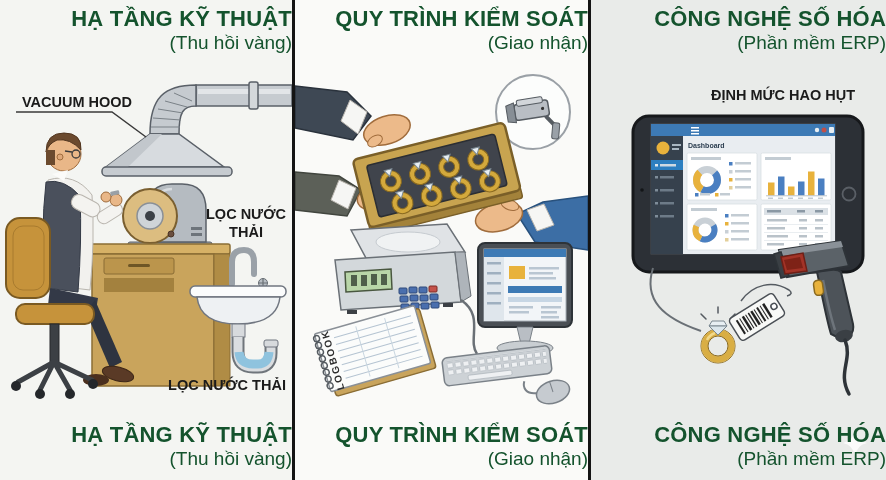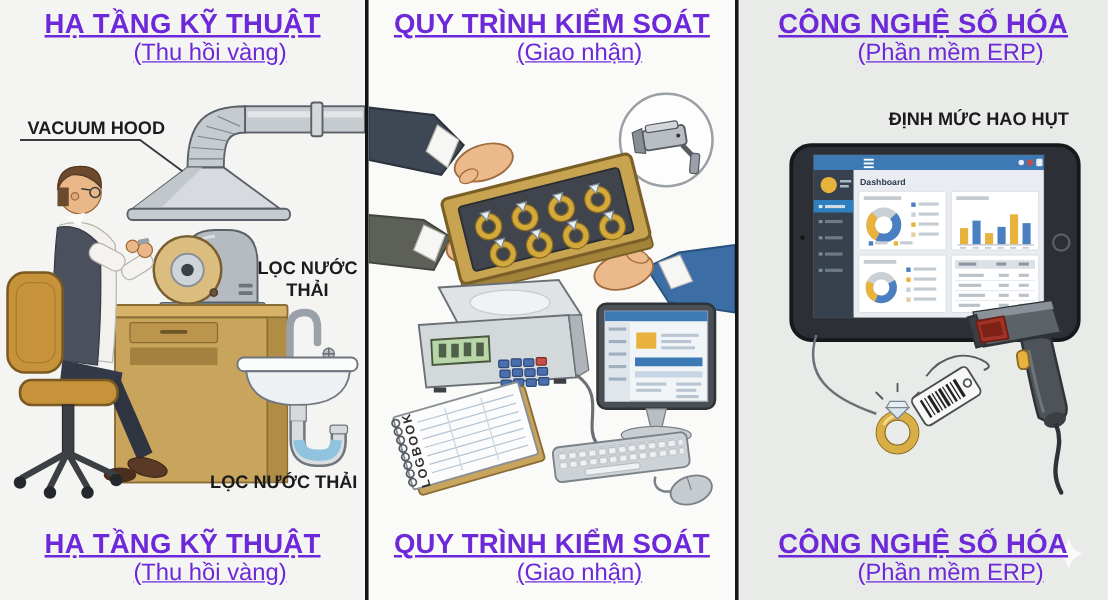--- a/index.html
+++ b/index.html
@@ -5,21 +5,21 @@
   html,body{margin:0;padding:0;}
   body{width:886px;height:480px;overflow:hidden;background:#f4f5f2;
        font-family:"Liberation Sans","DejaVu Sans",sans-serif;}
   #stage{position:relative;width:886px;height:480px;}
   .panel{position:absolute;top:0;height:480px;}
   #panel-1{left:0;width:292px;background:#f4f5f2;}
   #panel-2{left:295px;width:293px;background:#fafaf8;}
   #panel-3{left:591px;width:295px;background:#e9ebe9;}
   .divider{position:absolute;top:0;width:3px;height:480px;background:#141414;}
   #div-1{left:292px;} #div-2{left:588px;}
-  .ph{position:absolute;left:0;width:100%;text-align:center;color:#6d28d9;line-height:1.12;text-decoration:underline;}
+  .ph{position:absolute;left:0;width:100%;text-align:right;color:#14532d;line-height:1.12;}
   .t-top{top:7px;} .t-bot{top:423px;}
   .title{font-size:22px;font-weight:700;letter-spacing:.2px;}
   .sub{font-size:19px;font-weight:400;padding-left:44px;}
   svg{position:absolute;left:0;top:0;}
   .lbl{font:700 14.5px "Liberation Sans","DejaVu Sans",sans-serif;fill:#1b1b1b;}
   .tinytxt{font:700 7px "Liberation Sans","DejaVu Sans",sans-serif;fill:#2c3e50;}
   .logtxt{font:700 10px "Liberation Sans","DejaVu Sans",sans-serif;fill:#2e2e2e;letter-spacing:1.5px;}
 </style>
 </head>
 <body>

